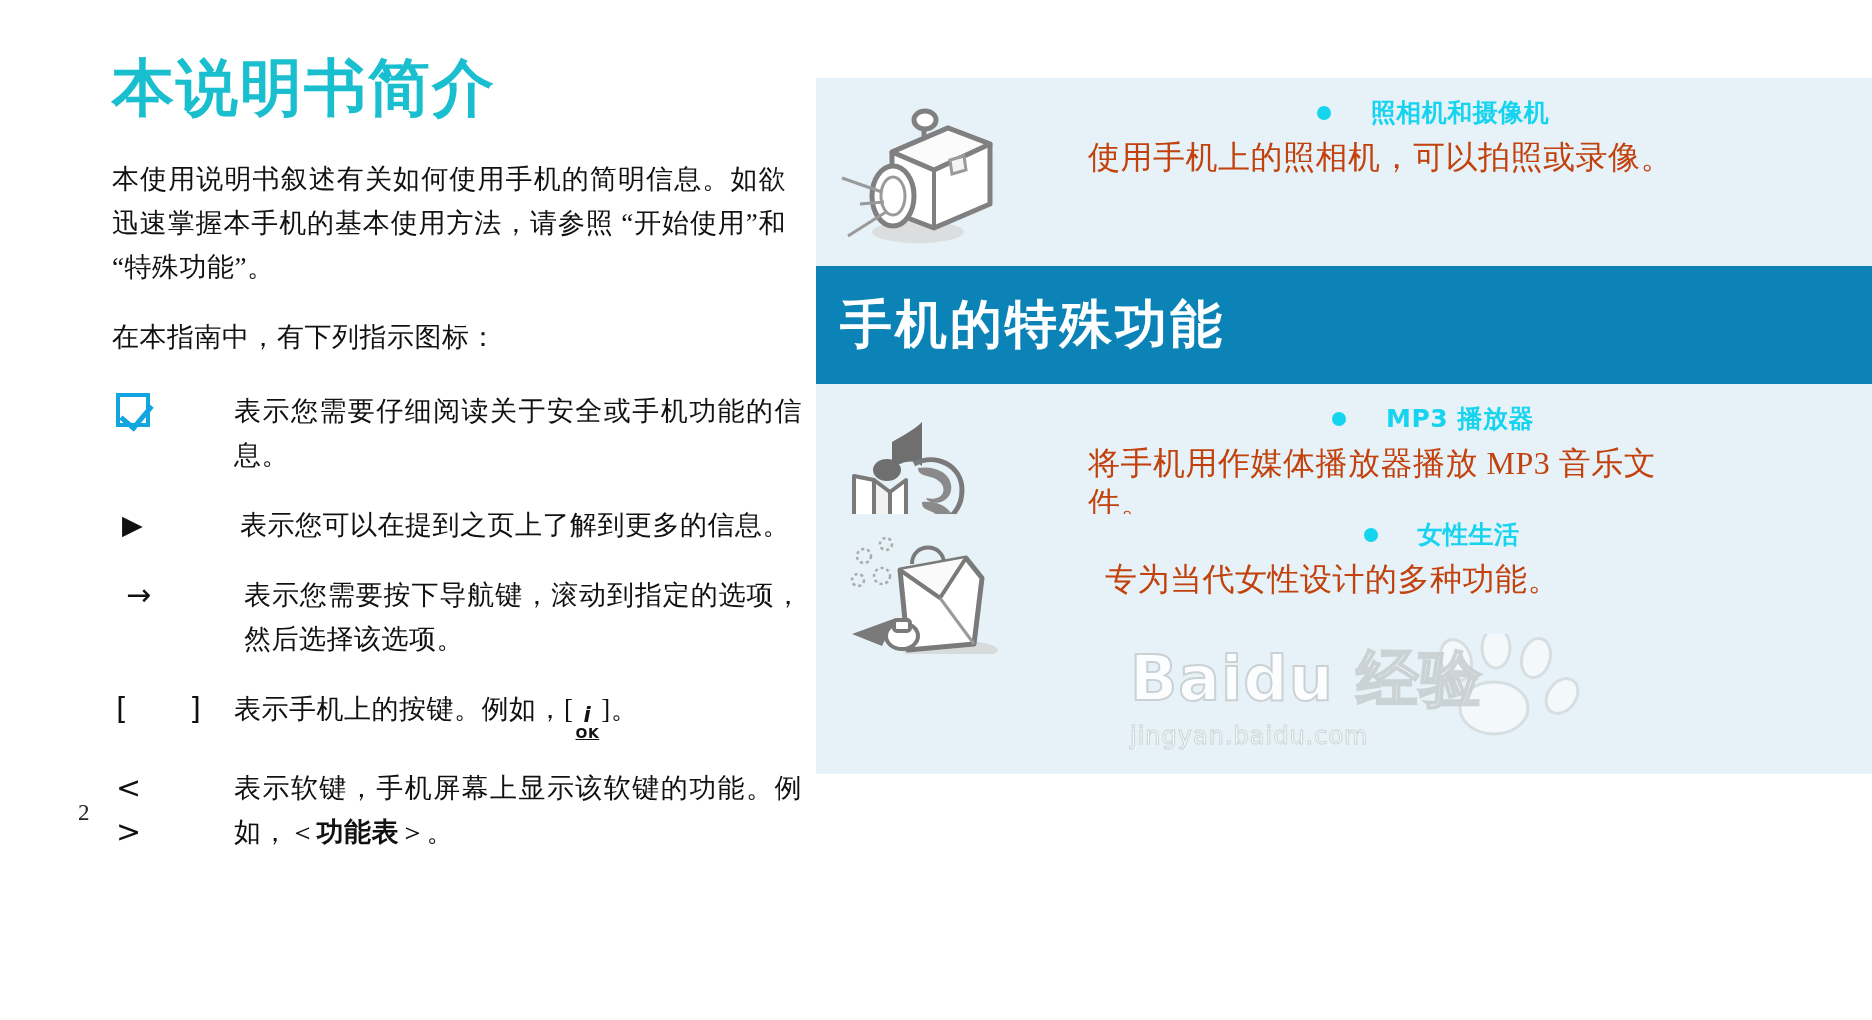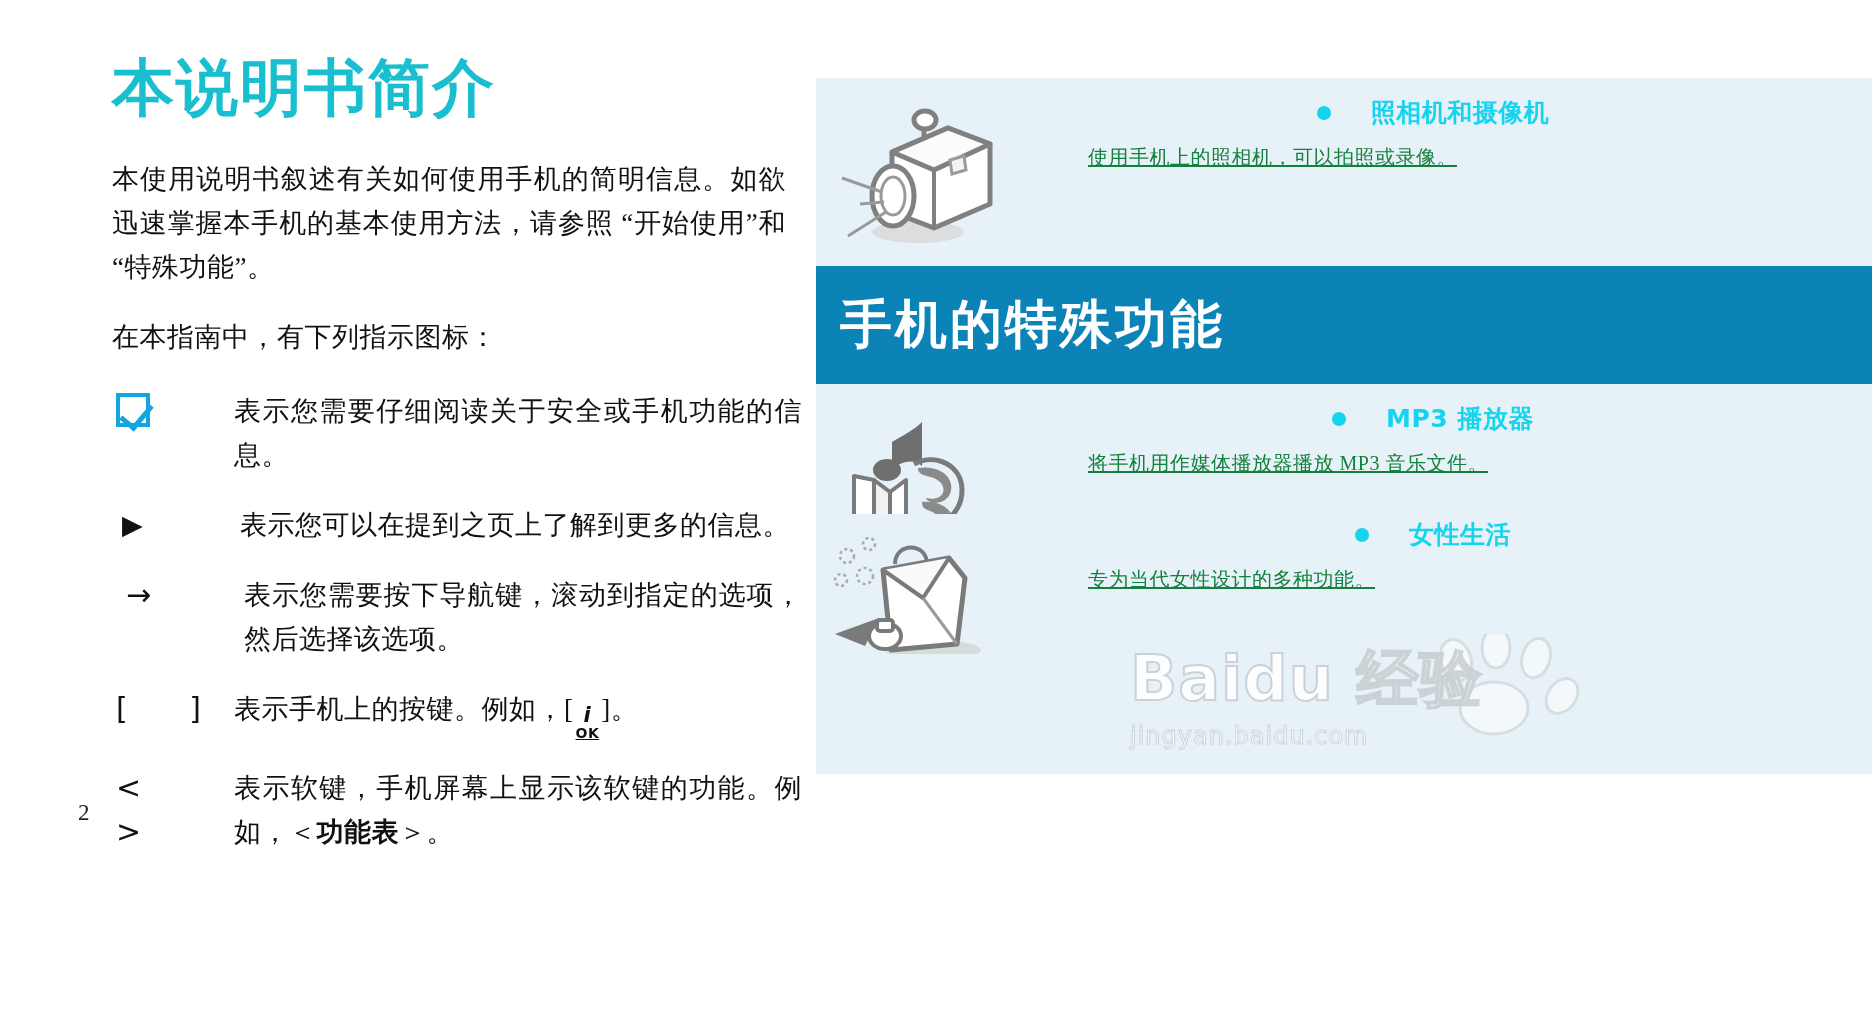--- a/index.html
+++ b/index.html
@@ -110,21 +110,21 @@
   }
   .tint{background:#e6f2f7;}
   .feature-block{
     position:relative;
     display:flex;
     align-items:flex-start;
     box-sizing:border-box;
   }
   .fb-camera{height:188px;padding:18px 0 0 0;}
   .fb-mp3{height:130px;padding:18px 0 0 0;}
-  .fb-women{height:140px;padding:4px 0 0 0;}
+  .fb-women{height:140px;padding:4px 0 0 17px;}
   .fb-pad{height:120px;}
 
   .icon-cell{
     width:218px;
     flex:0 0 218px;
     display:flex;
     align-items:flex-start;
     justify-content:center;
     padding-top:4px;
   }
@@ -143,27 +143,26 @@
     margin-right:40px;
   }
   .feat-title{
     font-family:"DejaVu Sans","Liberation Sans",sans-serif;
     font-weight:bold;
     font-size:25px;
     color:#16d3ef;
     letter-spacing:0.5px;
   }
   .feat-desc{
-    font-size:20px;
+    font-size:32px;
     line-height:40px;
-    color:#15803d;
+    color:#c2410c;
     padding-left:54px;
     letter-spacing:0.5px;
     max-width:600px;
-    text-decoration:underline;
   }
 
   .banner{
     background:#0b83b6;
     height:118px;
     display:flex;
     align-items:center;
     padding-left:24px;
     box-sizing:border-box;
   }

